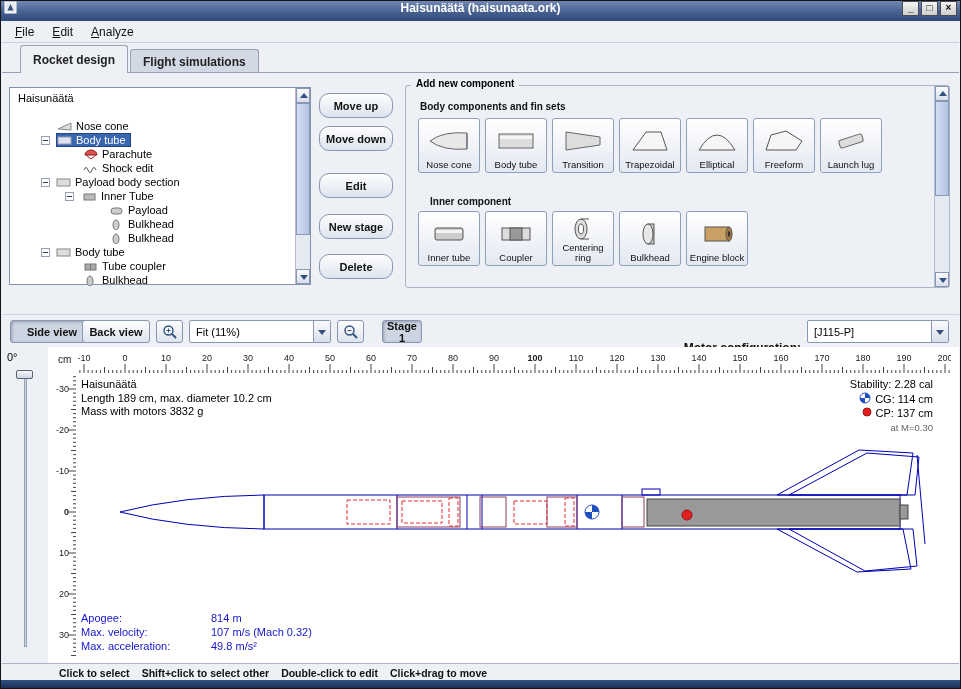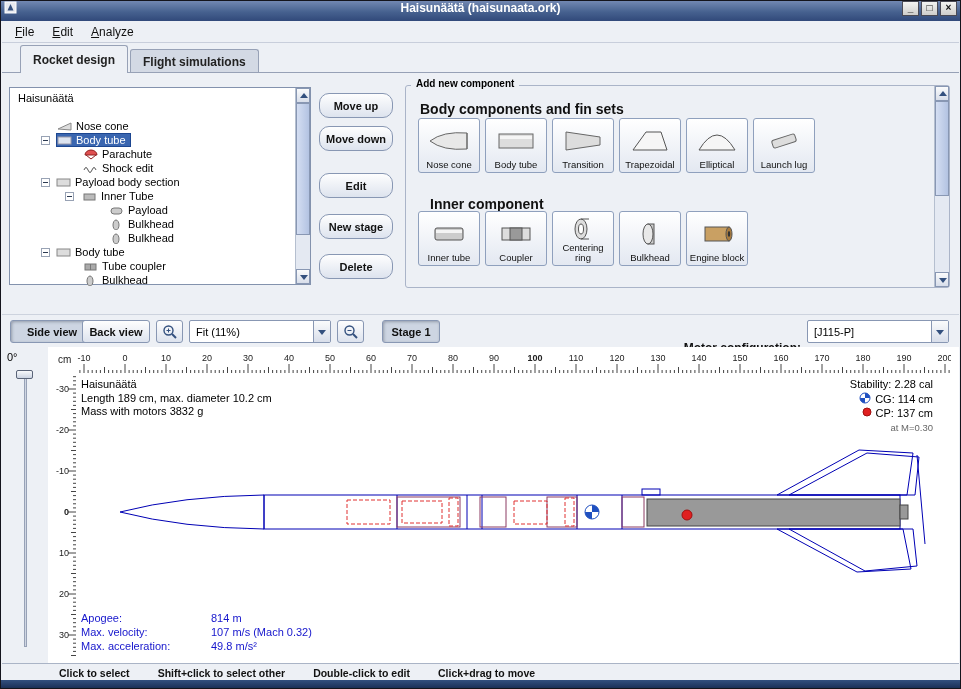--- a/index.html
+++ b/index.html
@@ -48,21 +48,21 @@
   .sarrow.down::after{top:5px;border-left:4px solid transparent;border-right:4px solid transparent;border-top:5px solid #33507e}
   .sthumb{position:absolute;left:0;width:14px;background:linear-gradient(90deg,#d4def2,#b3c3e2);border:1px solid #8897b3}
 
   
   .abtn{position:absolute;left:318px;width:74px;height:25px;background:linear-gradient(#fefefe,#dde3ee);
     border:1px solid #8897b3;border-radius:10px;font-size:11px;font-weight:bold;color:#111;font-family:inherit}
 
   
   .addbox{position:absolute;left:404px;top:84px;width:545px;height:203px;border:1px solid #aab4c8;border-radius:3px}
   .addtitle{position:absolute;left:410px;top:77px;background:#edf0f5;padding:0 5px;font-size:10px;font-weight:bold;z-index:2}
-  .grouplabel{position:absolute;font-size:14px;font-weight:bold;color:#111}
+  .grouplabel{position:absolute;font-size:10px;font-weight:bold;color:#111}
   .comprow{position:absolute;display:flex;gap:5px}
   .comp{width:62px;height:55px;background:linear-gradient(#ffffff,#e3e8f1);border:1px solid #8fa0bd;border-radius:3px;
     display:flex;flex-direction:column;align-items:center;justify-content:flex-end;padding:2px 1px;font-family:inherit}
   .comp .clabel{font-size:9.5px;line-height:1.05;text-align:center;color:#111}
   .comp .cicon{flex:1;display:flex;align-items:center;justify-content:center}
 
   
   .viewbar{position:absolute;top:313px;left:1px;right:1px;height:33px;background:#edf0f5;border-top:1px solid #cdd3de}
   .vbtn{position:absolute;top:5px;height:23px;background:linear-gradient(#fefefe,#dde3ee);border:1px solid #8897b3;
     border-radius:3px;font-size:11px;font-weight:bold;display:flex;align-items:center;justify-content:center;font-family:inherit;color:#111}
@@ -87,21 +87,21 @@
   .infoblock{position:absolute;left:79px;top:31px;font-size:11px;line-height:13.5px;color:#000}
   .stabblock{position:absolute;right:26px;top:31px;font-size:11px;line-height:13.5px;color:#000}
   .stabrow{display:flex;justify-content:flex-end;align-items:center;gap:4px}
   .machnote{font-size:9.5px;color:#666;text-align:right}
   .flightblock{position:absolute;left:79px;top:264px;font-size:11px;line-height:14px;color:#1515cc}
   .frow{display:flex}
   .flabel{width:130px}
 
   
   .statusbar{position:absolute;top:662px;left:1px;right:1px;height:19px;background:#edf0f5;border-top:1px solid #aab4c6;
-    display:flex;align-items:center;padding-left:57px;gap:28px;font-size:10.5px;font-weight:bold;color:#111}
+    display:flex;align-items:center;padding-left:57px;gap:12px;font-size:10.5px;font-weight:bold;color:#111}
   .bottomedge{position:absolute;bottom:0;left:0;right:0;height:8px;background:linear-gradient(#33507f,#1b3057)}
 </style>
 </head>
 <body>
 
 <div class="win">
 
   <div class="titlebar">
     <span class="wicon">
       <svg width="13" height="13" viewBox="0 0 13 13">
@@ -296,20 +296,28 @@
           <span class="cicon">
             <svg width="44" height="26" viewBox="0 0 44 26">
               <path d="M4,22 Q22,-8 40,22 Z" fill="#f6f6f6" stroke="#555"></path>
             </svg>
           </span>
           <span class="clabel">Elliptical</span>
         </button>
       <button class="comp">
           <span class="cicon">
             <svg width="44" height="26" viewBox="0 0 44 26">
+              <polygon points="4,22 9,7 24,3 40,13 34,22" fill="#f6f6f6" stroke="#555"></polygon>
+            </svg>
+          </span>
+          <span class="clabel">Freeform</span>
+        </button>
+      <button class="comp">
+          <span class="cicon">
+            <svg width="44" height="26" viewBox="0 0 44 26">
               <g transform="rotate(-18 22 13)">
                 <rect x="10" y="9" width="24" height="8" rx="2" fill="#ddd" stroke="#666"></rect>
               </g>
             </svg>
           </span>
           <span class="clabel">Launch lug</span>
         </button>
     </div>
     <span class="grouplabel" style="left:24px;top:110px">Inner component</span>
     <div class="comprow" style="left:12px;top:125px">
@@ -384,21 +392,21 @@
       <span class="ctext">Fit (11%)</span>
       <span class="carrow"></span>
     </div>
     <button class="vbtn" style="left:335px;width:27px">
         <svg width="16" height="16" viewBox="0 0 16 16">
           <circle cx="6.5" cy="6.5" r="4.5" fill="none" stroke="#33507e" stroke-width="1.4"></circle>
           <line x1="10" y1="10" x2="14" y2="14" stroke="#33507e" stroke-width="2"></line>
           <line x1="4.5" y1="6.5" x2="8.5" y2="6.5" stroke="#33507e"></line>
         </svg>
       </button>
-    <button class="vbtn pressed" style="left:380px;width:58px">Stage 1</button>
+    <button class="vbtn pressed" style="left:380px;width:40px">Stage 1</button>
     <span class="mclabel">Motor configuration:</span>
     <div class="combo" style="right:10px;width:142px">
       <span class="ctext">[J115-P]</span>
       <span class="carrow"></span>
     </div>
   </div>
 
   <div class="canvasarea">
     <div class="sliderzone">
       <span class="rotlabel">0°</span>

